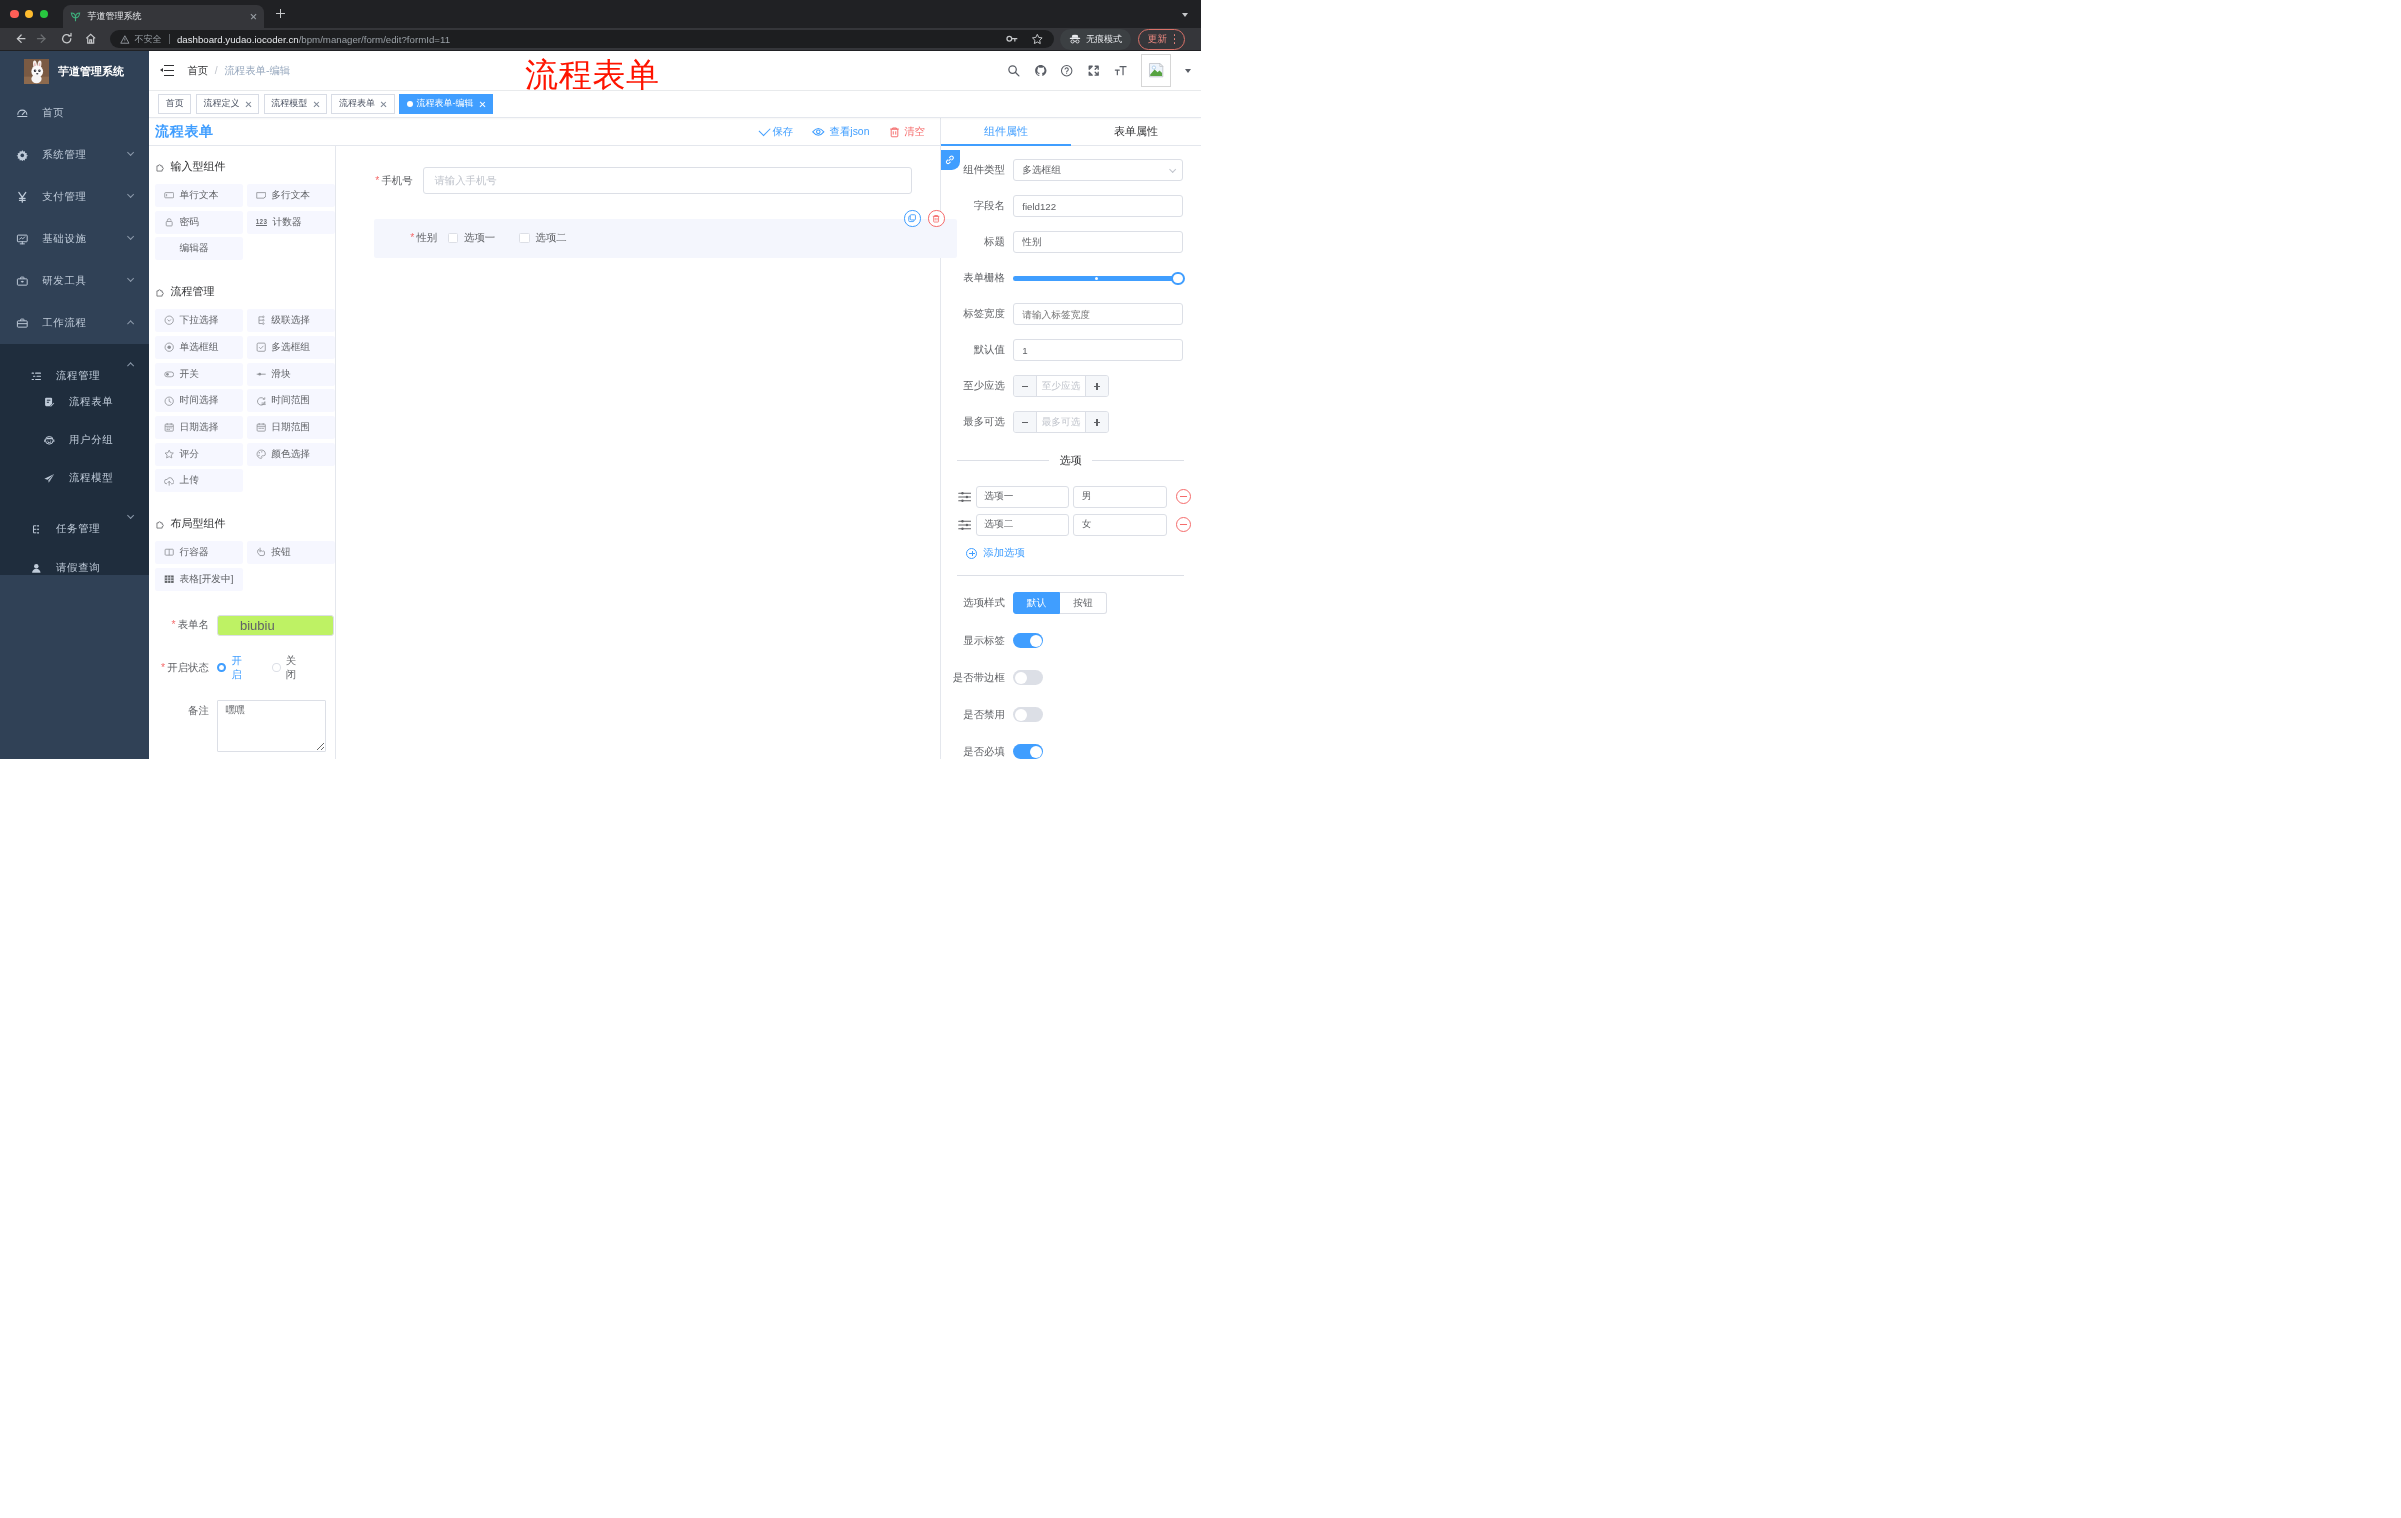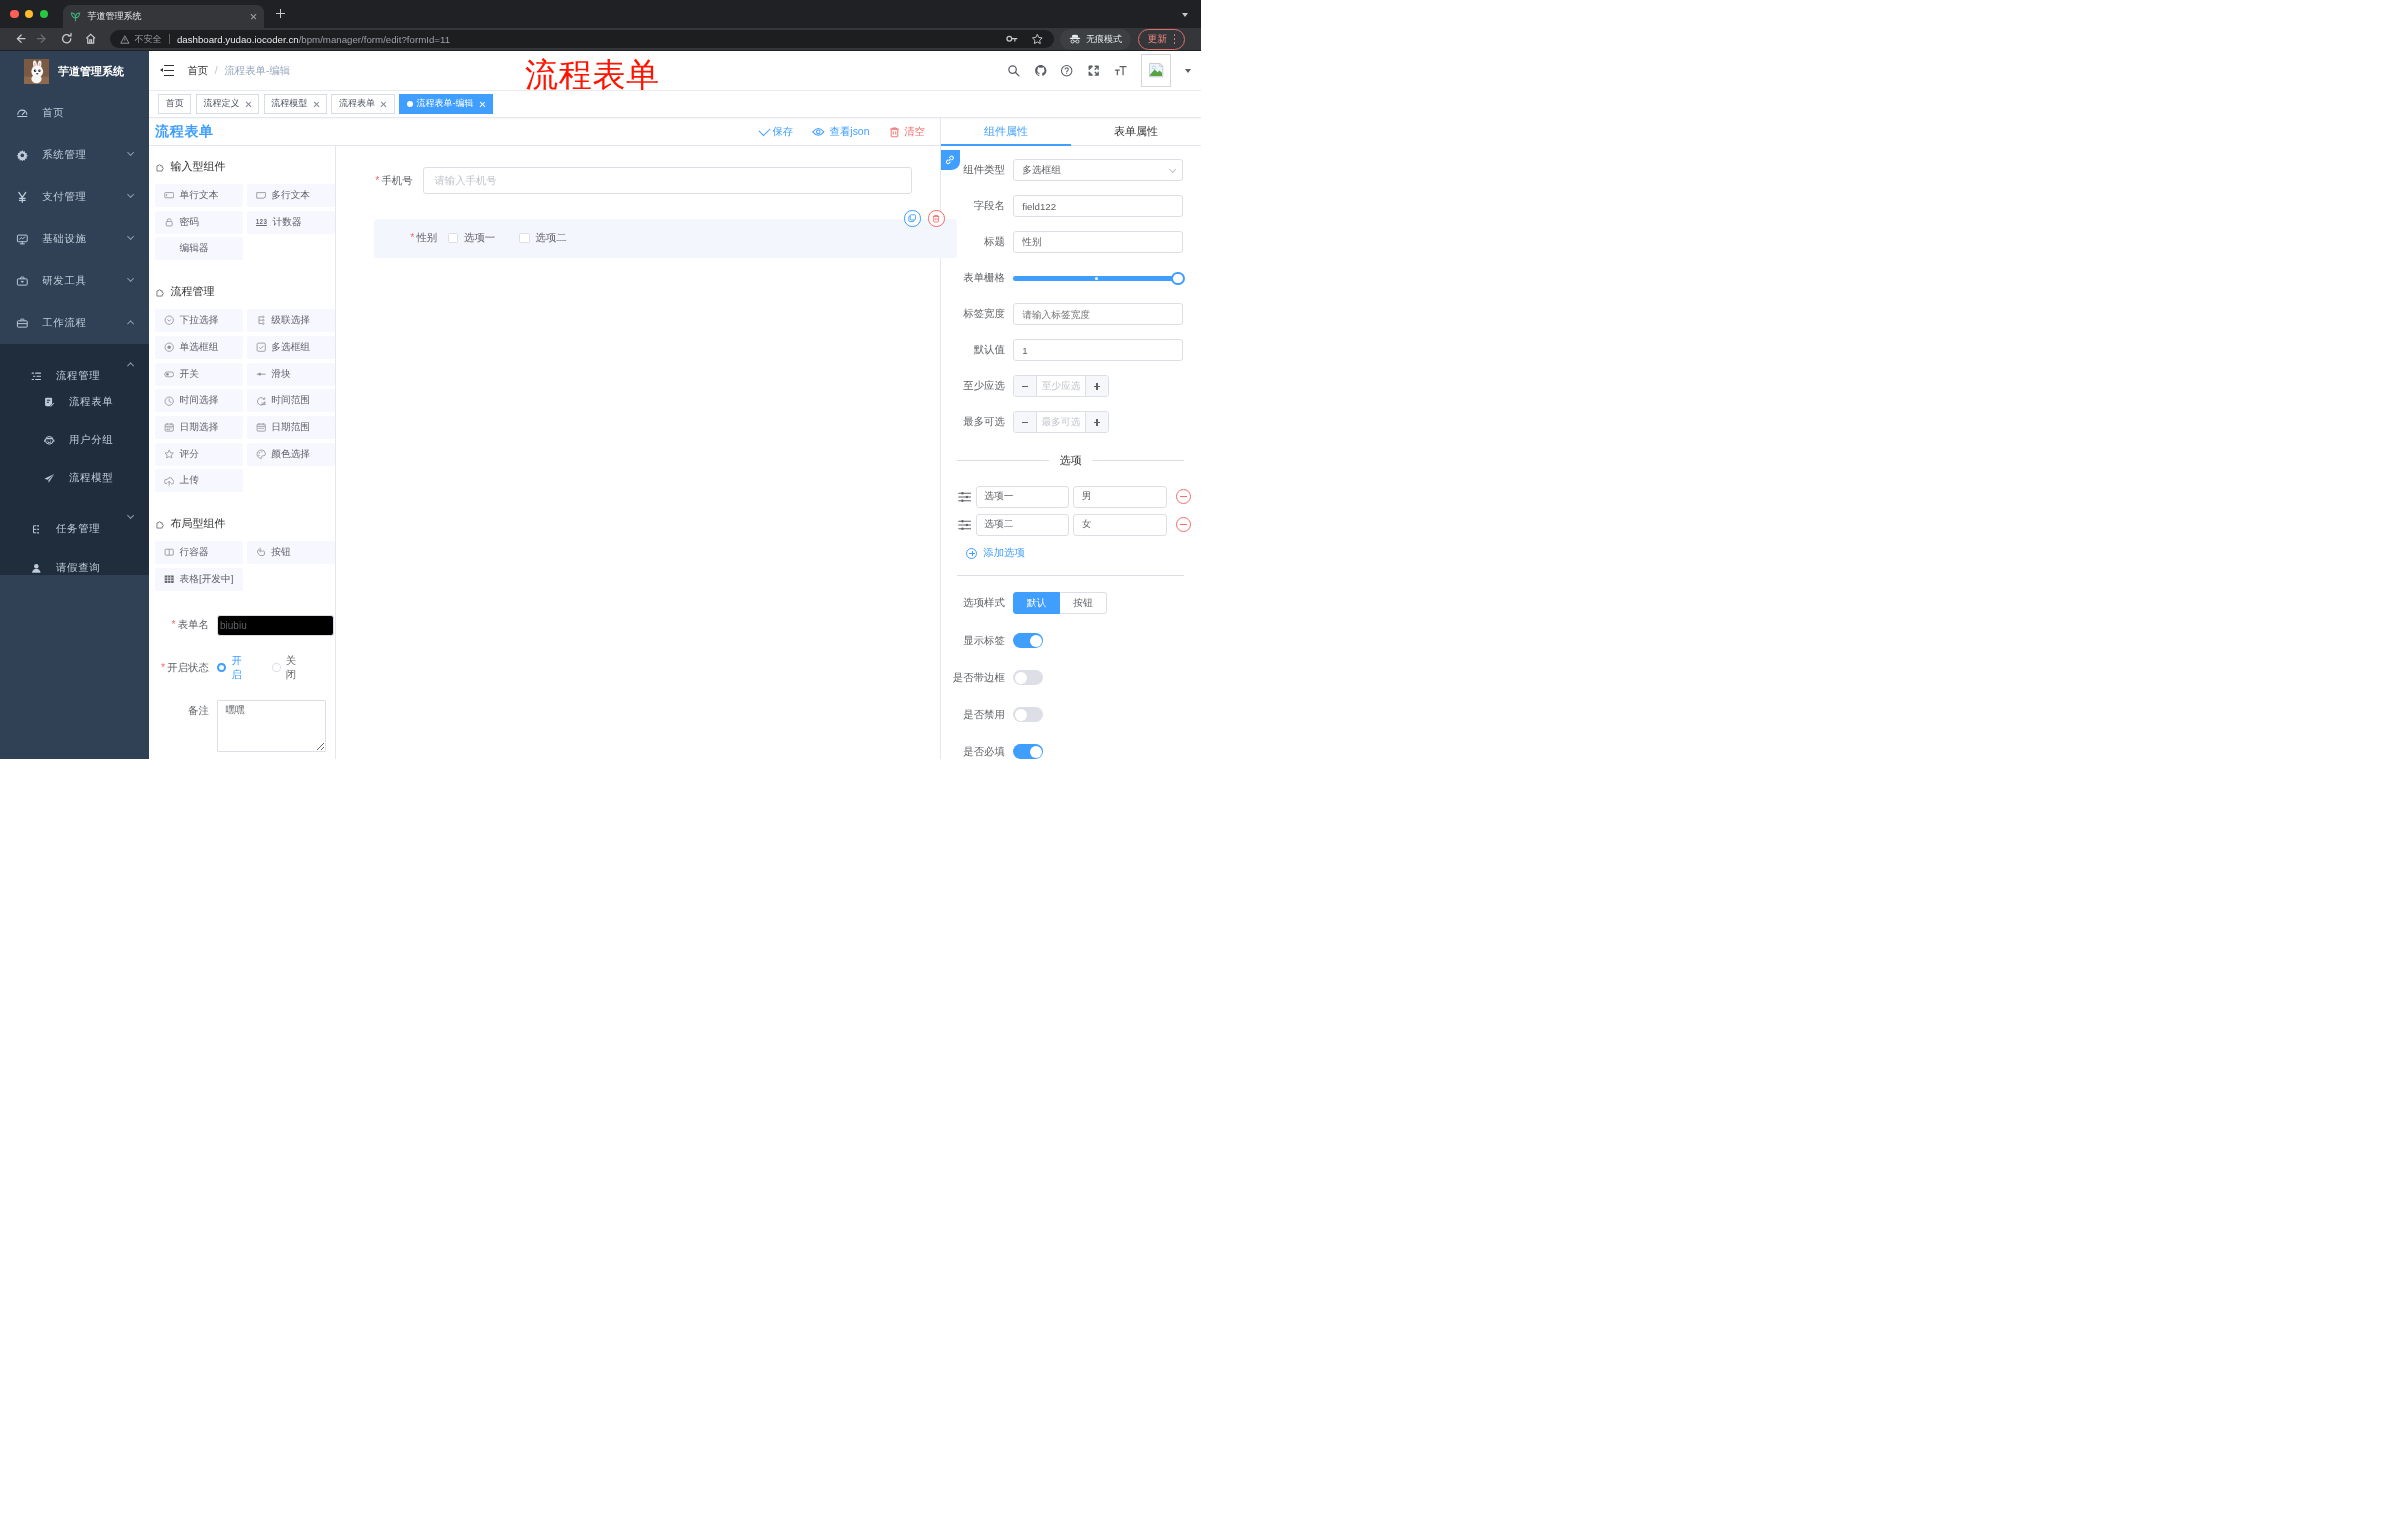--- a/index.html
+++ b/index.html
@@ -93,21 +93,21 @@
   .comprow { display:flex; flex-wrap:wrap; gap:3.7px; width:181px; }
   .compbtn { width:88px; height:23px; background:#f6f7ff; border-radius:2.2px; display:flex; align-items:center; padding-left:9px; gap:5.2px; font-size:9.7px; color:#606266; cursor:move; }
   .compbtn.noicon { padding-left:24.5px; }
   .cico { width:10.4px; height:10.4px; color:#8e9196; flex:none; }
   .c123 { font-size:6.3px; font-weight:bold; color:#6a6d72; border-bottom:1.2px solid #6a6d72; line-height:7.4px; letter-spacing:0.4px; }
 
   .lform { margin-top:15px; padding-right:9px; }
   .frow { display:flex; margin-bottom:18px; align-items:center; }
   .flabel { width:62px; text-align:right; color:#606266; font-size:10.4px; flex:none; padding-right:8.2px; }
   .req::before { content:"*"; color:#f56c6c; margin-right:2.2px; }
-  .einput { height:21px; border:0.7px solid #dcdfe6; border-radius:3px; width:117px; padding:0 2px; font-size:10px; color:#606266; font-family:inherit; background:#000000; outline:none; }
+  .einput { height:21px; border:0.7px solid #dcdfe6; border-radius:3px; width:117px; padding:0 22px; font-size:13px; color:#606266; font-family:inherit; background:#bef264; outline:none; }
   .etextarea { height:52px; border:0.7px solid #dcdfe6; border-radius:1px; width:117px; padding:3.7px 7.4px; font-size:9.7px; color:#606266; font-family:Liberation Mono, monospace; resize:both; outline:none; }
   .radio { display:flex; align-items:center; gap:5.2px; margin-right:21px; cursor:pointer; }
   .rdot { width:9.7px; height:9.7px; border-radius:50%; border:0.7px solid #dcdfe6; background:#fff; }
   .radio.on .rdot { border:2.6px solid #409eff; }
   .radio.on .rlbl { color:#409eff; }
   .rlbl { font-size:10.4px; color:#606266; }
 
   .canvas { flex:1; position:relative; padding:21px 7.4px 0 25px; min-width:0; }
   .cvrow { display:flex; align-items:center; }
   .cvlabel { width:62px; flex:none; text-align:right; color:#606266; padding-right:10.4px; font-size:10.4px; }

